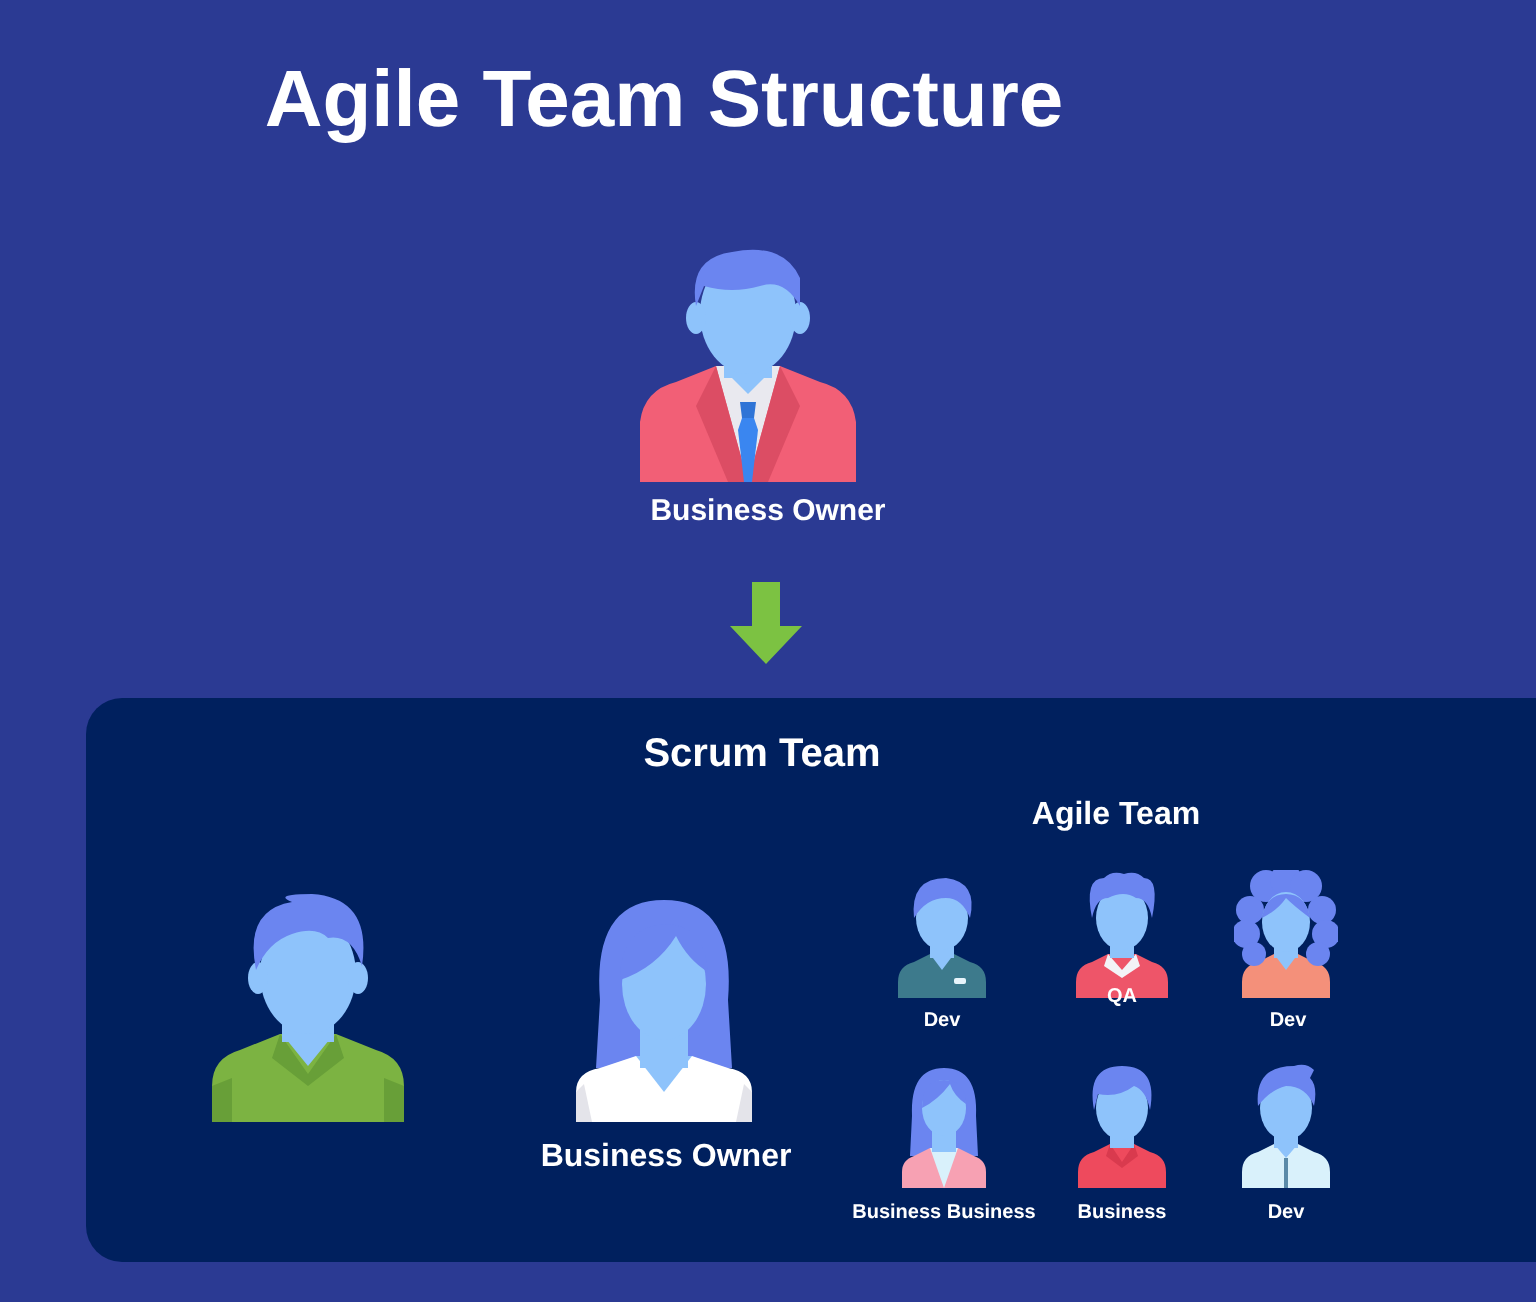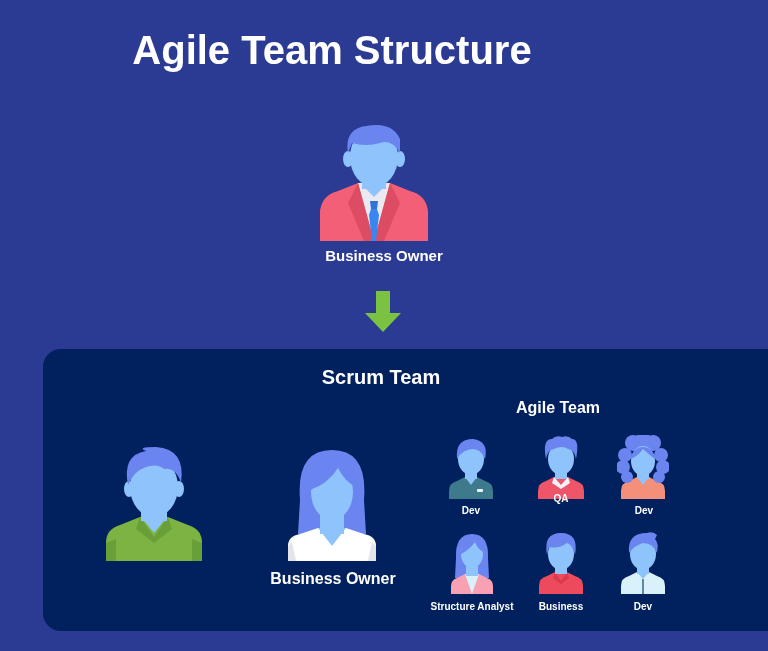--- a/index.html
+++ b/index.html
@@ -137,21 +137,21 @@
   <div class="abs" style="left:408px;top:185px;width:42px;height:60px;">
     <svg width="42" height="60" viewBox="0 0 42 60">
       <path d="M5 24 Q4 0 21 0 Q38 0 37 24 L38 44 L4 44 Z" fill="#6b85f0"></path>
       <path d="M0 52 Q0 46 6 44 L14 40 L28 40 L36 44 Q42 46 42 52 L42 60 L0 60 Z" fill="#f7a1b3"></path>
       <path d="M14 40 L21 60 L28 40 Z" fill="#d9f1fb"></path>
       <rect x="15" y="28" width="12" height="14" fill="#8ec3fb"></rect>
       <ellipse cx="21" cy="20" rx="11" ry="14" fill="#8ec3fb"></ellipse>
       <path d="M10 20 Q10 6 21 6 Q32 6 32 18 Q26 14 24 8 Q18 16 10 20 Z" fill="#6b85f0"></path>
     </svg>
   </div>
-  <div class="abs label small-label" style="left:379px;top:252px;width:100px;">Structure Analyst</div>
+  <div class="abs label small-label" style="left:379px;top:252px;width:100px;">Business Business</div>
 
   <div class="abs" style="left:496px;top:182px;width:44px;height:63px;">
     <svg width="44" height="63" viewBox="0 0 44 63">
       <path d="M0 55 Q0 47 8 45 L16 41 L28 41 L36 45 Q44 47 44 55 L44 63 L0 63 Z" fill="#ee4a5d"></path>
       <path d="M16 41 L22 50 L28 41 L30 47 L22 53 L14 47 Z" fill="#d93a4e"></path>
       <rect x="16" y="29" width="12" height="14" fill="#8ec3fb"></rect>
       <ellipse cx="22" cy="23" rx="13" ry="16" fill="#8ec3fb"></ellipse>
       <path d="M8 24 Q4 2 22 2 Q40 2 36 24 Q34 14 28 12 Q20 18 10 16 Z" fill="#6b85f0"></path>
     </svg>
   </div>

